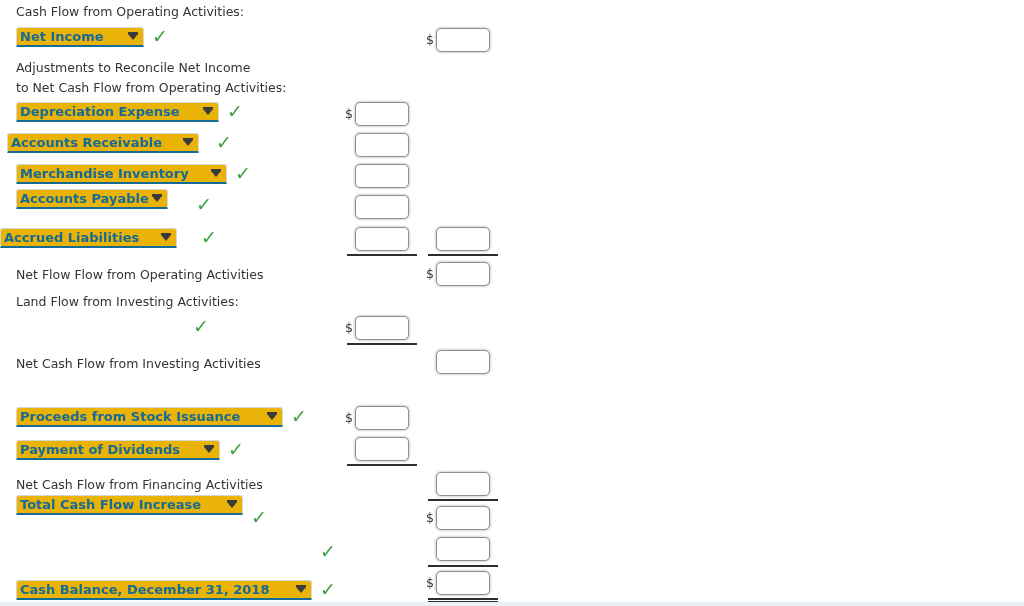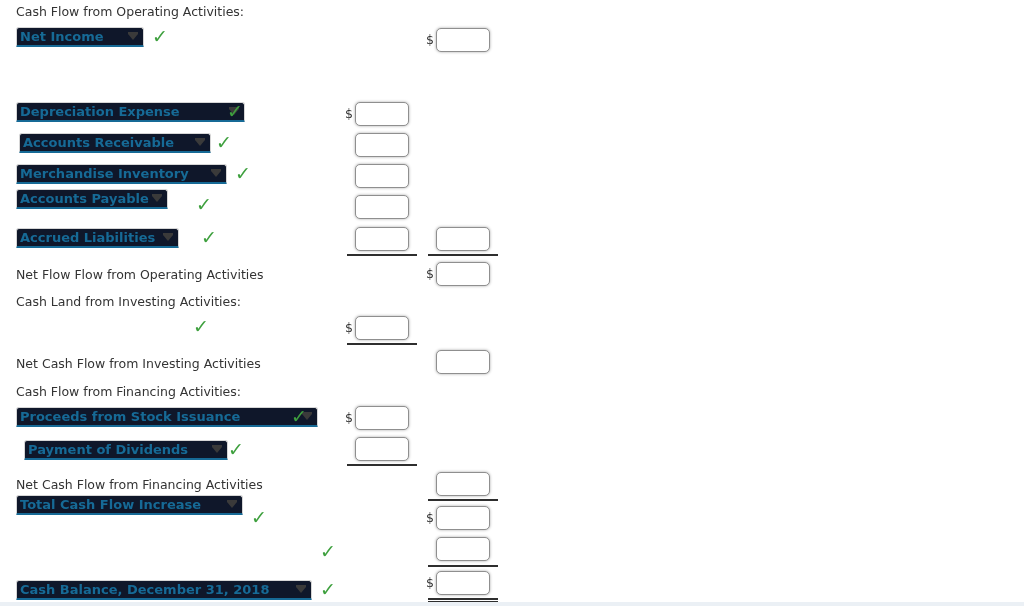--- a/index.html
+++ b/index.html
@@ -20,21 +20,21 @@
     position: absolute;
     font-size: 12.5px;
     color: var(--text, #333333);
     white-space: nowrap;
     line-height: 16px;
   }
   .dd {
     position: absolute;
     height: 20px;
     box-sizing: border-box;
-    background: #0f172a;
+    background: #eab308;
     border: 1px solid #d6d6d6;
     border-bottom: 2px solid var(--link-blue, #166a96);
     border-radius: 3px 3px 1px 1px;
     cursor: pointer;
   }
   .dd-label {
     position: absolute;
     left: 3px;
     top: 1px;
     font-size: 13px;
@@ -118,85 +118,86 @@
   <span class="static-label" style="left:16px; top:4px">Cash Flow from Operating Activities:</span>
 
   <div class="dd" style="left:16px; top:27px; width:128px">
     <span class="dd-label">Net Income</span>
     <span class="dd-arrow"></span>
   </div>
   <span class="check" style="left:152px; top:26px">✓</span>
   <span class="dollar" style="left:426px; top:33px">$</span>
   <input class="amt" style="left: 436px; top: 28px;" value="">
 
-
-  <div class="dd" style="left:16px; top:102px; width:229px">
+  <span class="static-label" style="left:16px; top:60px">Adjustments to Reconcile Net Income</span>
+  <span class="static-label" style="left:16px; top:80px">to Net Cash Flow from Operating Activities:</span>
+
+  <div class="dd" style="left:16px; top:102px; width:203px">
     <span class="dd-label">Depreciation Expense</span>
     <span class="dd-arrow"></span>
   </div>
   <span class="check" style="left:227px; top:101px">✓</span>
   <span class="dollar" style="left:345px; top:107px">$</span>
   <input class="amt" style="left: 355px; top: 102px;" value="">
 
-  <div class="dd" style="left:19px; top:133px; width:192px">
+  <div class="dd" style="left:7px; top:133px; width:192px">
     <span class="dd-label">Accounts Receivable</span>
     <span class="dd-arrow"></span>
   </div>
   <span class="check" style="left:216px; top:132px">✓</span>
   <input class="amt" style="left: 355px; top: 133px;" value="">
 
   <div class="dd" style="left:16px; top:164px; width:211px">
     <span class="dd-label">Merchandise Inventory</span>
     <span class="dd-arrow"></span>
   </div>
   <span class="check" style="left:235px; top:163px">✓</span>
   <input class="amt" style="left: 355px; top: 164px;" value="">
 
   <div class="dd" style="left:16px; top:189px; width:152px">
     <span class="dd-label">Accounts Payable</span>
     <span class="dd-arrow"></span>
   </div>
   <span class="check" style="left:196px; top:194px">✓</span>
   <input class="amt" style="left: 355px; top: 195px;" value="">
 
-  <div class="dd" style="left:16px; top:228px; width:163px">
+  <div class="dd" style="left:0; top:228px; width:177px">
     <span class="dd-label">Accrued Liabilities</span>
     <span class="dd-arrow"></span>
   </div>
   <span class="check" style="left:201px; top:227px">✓</span>
   <input class="amt" style="left: 355px; top: 227px;" value="">
   <input class="amt" style="left: 436px; top: 227px;" value="">
   <div class="rule" style="left:347px; top:254px; width:70px"></div>
   <div class="rule" style="left:428px; top:254px; width:70px"></div>
 
   <span class="static-label" style="left:16px; top:267px">Net Flow Flow from Operating Activities</span>
   <span class="dollar" style="left:426px; top:267px">$</span>
   <input class="amt" style="left: 436px; top: 262px;" value="">
 
-  <span class="static-label" style="left:16px; top:294px">Cash Land from Investing Activities:</span>
+  <span class="static-label" style="left:16px; top:294px">Land Flow from Investing Activities:</span>
 
   <span class="check" style="left:193px; top:316px">✓</span>
   <span class="dollar" style="left:345px; top:321px">$</span>
   <input class="amt" style="left: 355px; top: 316px;" value="">
   <div class="rule" style="left:347px; top:343px; width:70px"></div>
 
   <span class="static-label" style="left:16px; top:356px">Net Cash Flow from Investing Activities</span>
   <input class="amt" style="left: 436px; top: 350px;" value="">
 
-  <span class="static-label" style="left:16px; top:384px">Cash Flow from Financing Activities:</span>
-
-  <div class="dd" style="left:16px; top:407px; width:302px">
+
+  <div class="dd" style="left:16px; top:407px; width:267px">
     <span class="dd-label">Proceeds from Stock Issuance</span>
     <span class="dd-arrow"></span>
   </div>
   <span class="check" style="left:291px; top:406px">✓</span>
   <span class="dollar" style="left:345px; top:411px">$</span>
   <input class="amt" style="left: 355px; top: 406px;" value="">
 
-  <div class="dd" style="left:24px; top:440px; width:204px">
+  <div class="dd" style="left:16px; top:440px; width:204px">
     <span class="dd-label">Payment of Dividends</span>
     <span class="dd-arrow"></span>
   </div>
   <span class="check" style="left:228px; top:439px">✓</span>
   <input class="amt" style="left: 355px; top: 437px;" value="">
   <div class="rule" style="left:347px; top:464px; width:70px"></div>
 
   <span class="static-label" style="left:16px; top:477px">Net Cash Flow from Financing Activities</span>
   <input class="amt" style="left: 436px; top: 472px;" value="">
   <div class="rule" style="left:428px; top:499px; width:70px"></div>

